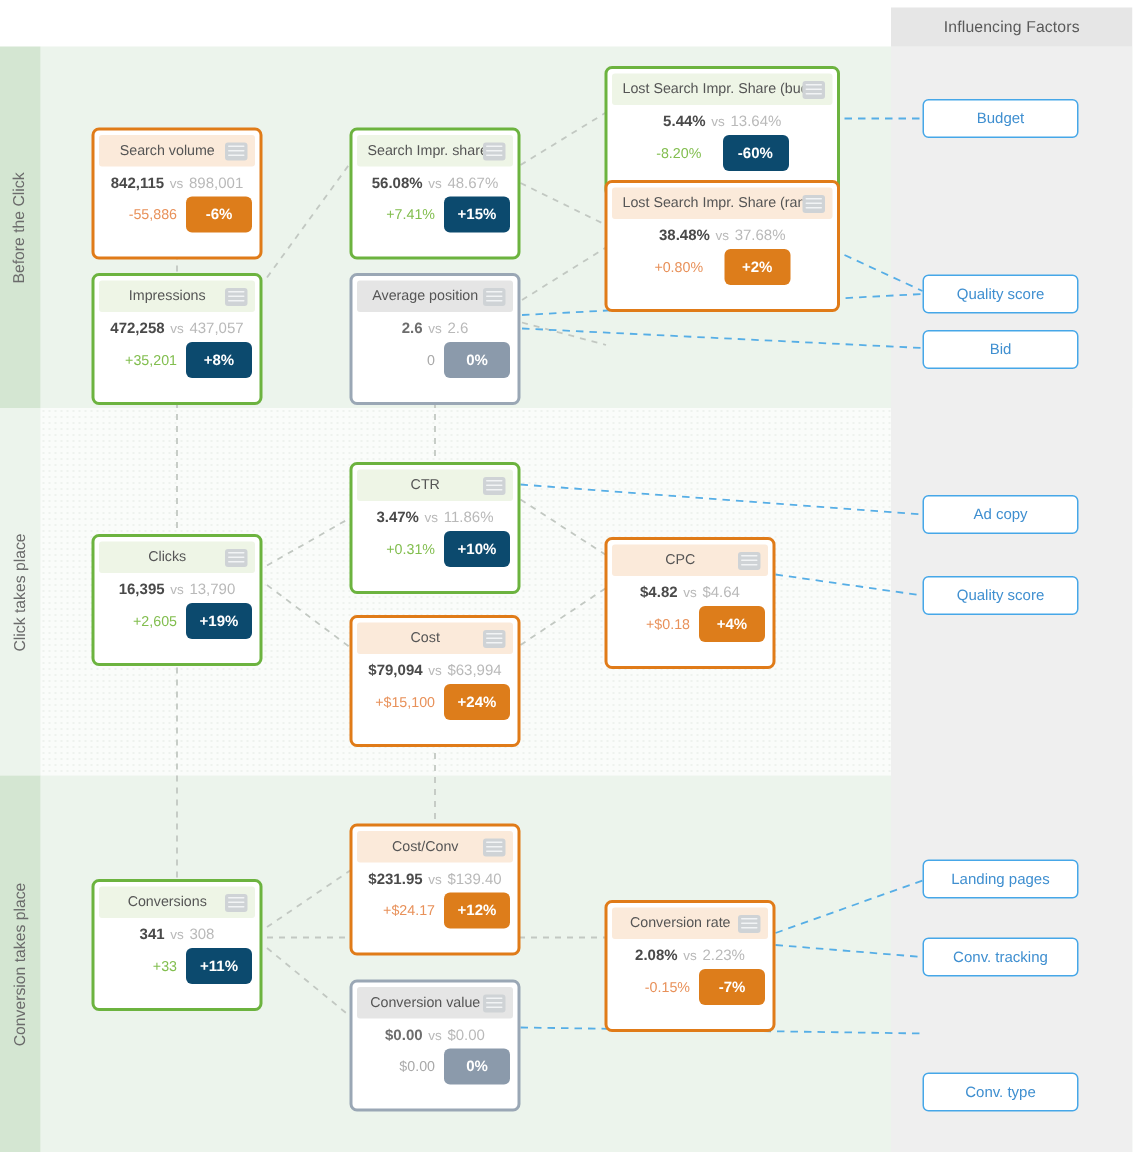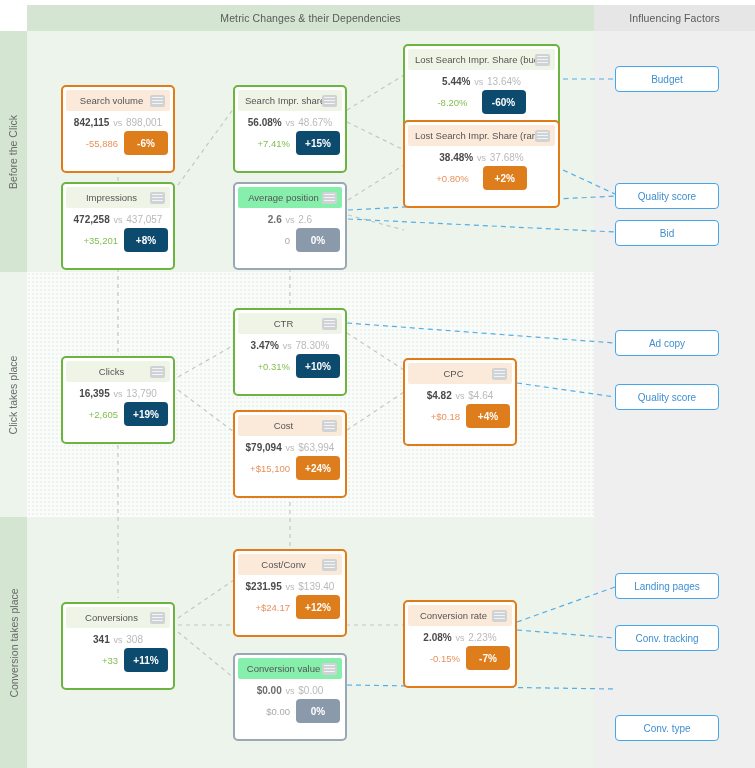--- a/index.html
+++ b/index.html
@@ -97,21 +97,21 @@
   .card.up .card-head{background:#eef5e6;}
   .card.up .delta-abs{color:#82be4f;}
   .card.up .delta-pct{background:#0c4a6e;}
   
   .card.down{border-color:#e07b18;}
   .card.down .card-head{background:#fbeada;}
   .card.down .delta-abs{color:#e8915a;}
   .card.down .delta-pct{background:#dd7d1b;}
   
   .card.flat{border-color:#9aa7b5;}
-  .card.flat .card-head{background:#86efac;}
+  .card.flat .card-head{background:#e5e5e5;}
   .card.flat .delta-abs{color:#a9a9a9;}
   .card.flat .delta-pct{background:#8b9aab;}
   .card.flat .card-values .cur{color:#6d6d6d;}
 
   
   .factor{
     position:absolute;left:615px;width:104px;height:26px;
     border:1.5px solid #46a7e8;border-radius:4px;background:#ffffff;
     display:flex;align-items:center;justify-content:center;
     font-size:10px;color:#3f8fd0;box-sizing:border-box;
@@ -125,23 +125,20 @@
   <div class="band band-green" style="top:31px;height:241px;"></div>
   <div class="band band-hatch" style="top:272px;height:245px;"></div>
   <div class="band band-green" style="top:517px;height:251px;"></div>
 
   <div class="rail rail-dark" style="top:31px;height:241px;"></div>
   <div class="rail rail-light" style="top:272px;height:245px;"></div>
   <div class="rail rail-dark" style="top:517px;height:251px;"></div>
 
   <div class="right-col"></div>
 
-  <div class="header header-main">
-    <span>Metric Changes &amp; their Dependencies</span>
-  </div>
   <div class="header header-right">
     <span>Influencing Factors</span>
   </div>
 
   <div class="stage-label" style="top:31px;height:241px;">
     <span>Before the Click</span>
   </div>
   <div class="stage-label" style="top:272px;height:245px;">
     <span>Click takes place</span>
   </div>
@@ -333,21 +330,21 @@
       <span class="card-title">CTR</span>
       <span class="list-icon">
           <i></i>
           <i></i>
           <i></i>
         </span>
     </div>
     <div class="card-values">
       <span class="cur">3.47%</span>
       <span class="vs">vs</span>
-      <span class="prev">78.30%</span>
+      <span class="prev">11.86%</span>
     </div>
     <div class="card-delta">
       <span class="delta-abs">+0.31%</span>
       <span class="delta-pct">+10%</span>
     </div>
   </div>
 
   <div class="card up" style="left:61px;top:356px;">
     <div class="card-head">
       <span class="card-title">Clicks</span>
@@ -421,21 +418,21 @@
       <span class="cur">$231.95</span>
       <span class="vs">vs</span>
       <span class="prev">$139.40</span>
     </div>
     <div class="card-delta">
       <span class="delta-abs">+$24.17</span>
       <span class="delta-pct">+12%</span>
     </div>
   </div>
 
-  <div class="card up" style="left:61px;top:602px;">
+  <div class="card up" style="left:61px;top:586px;">
     <div class="card-head">
       <span class="card-title">Conversions</span>
       <span class="list-icon">
           <i></i>
           <i></i>
           <i></i>
         </span>
     </div>
     <div class="card-values">
       <span class="cur">341</span>

